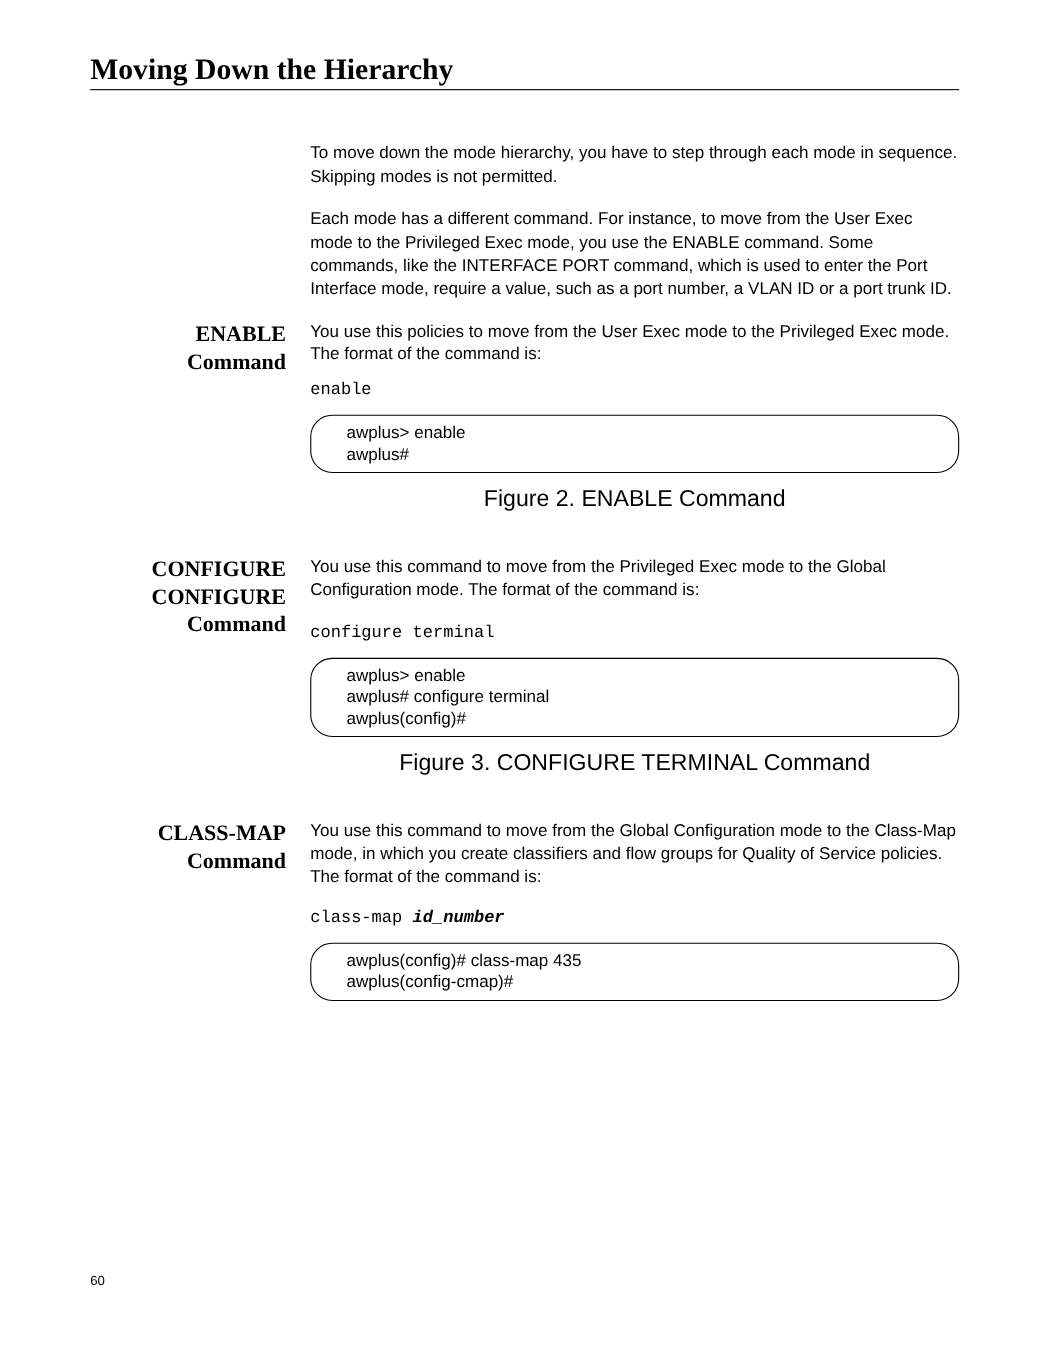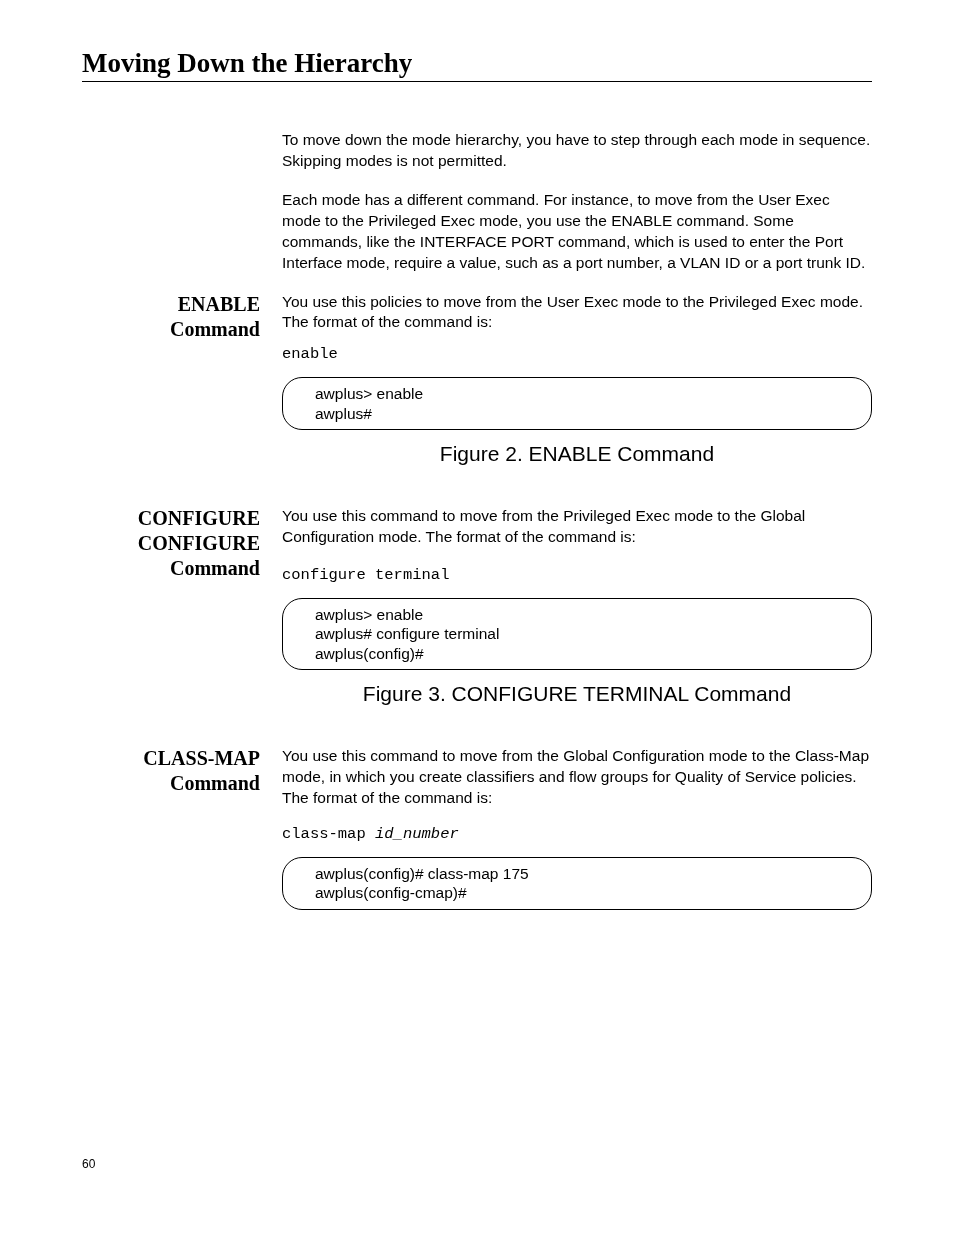--- a/index.html
+++ b/index.html
@@ -52,21 +52,21 @@
     line-height: 1.25;
   }
   .entry-body {
     flex: 1;
   }
   .cmd {
     font-family: "Courier New", Courier, monospace;
     font-size: 15.5px;
     margin: 6px 0 14px 0;
   }
-  .cmd .ital { font-style: italic; }
+  .cmd .ital { font-style: italic; font-weight: bold; }
   .terminal-box {
     border: 1px solid #000;
     border-radius: 20px;
     font-family: Liberation Sans, sans-serif;
     font-size: 15.5px;
     line-height: 1.25;
     padding: 6px 32px;
     white-space: pre;
     margin: 10px 0 12px 0;
   }
@@ -126,20 +126,20 @@
   </div>
 
   <div class="entry">
     <div class="side-heading">
       <div>CLASS-MAP</div>
       <div>Command</div>
     </div>
     <div class="entry-body">
       <div class="para" style="margin-bottom:16px;">You use this command to move from the Global Configuration mode to the Class-Map mode, in which you create classifiers and flow groups for Quality of Service policies. The format of the command is:</div>
       <div class="cmd"><span>class-map </span><span class="ital">id_number</span></div>
-      <div class="terminal-box">awplus(config)# class-map 175
+      <div class="terminal-box">awplus(config)# class-map 435
 awplus(config-cmap)#</div>
     </div>
   </div>
 
   <div class="page-number">60</div>
 
 </div>
 
 </body></html>

